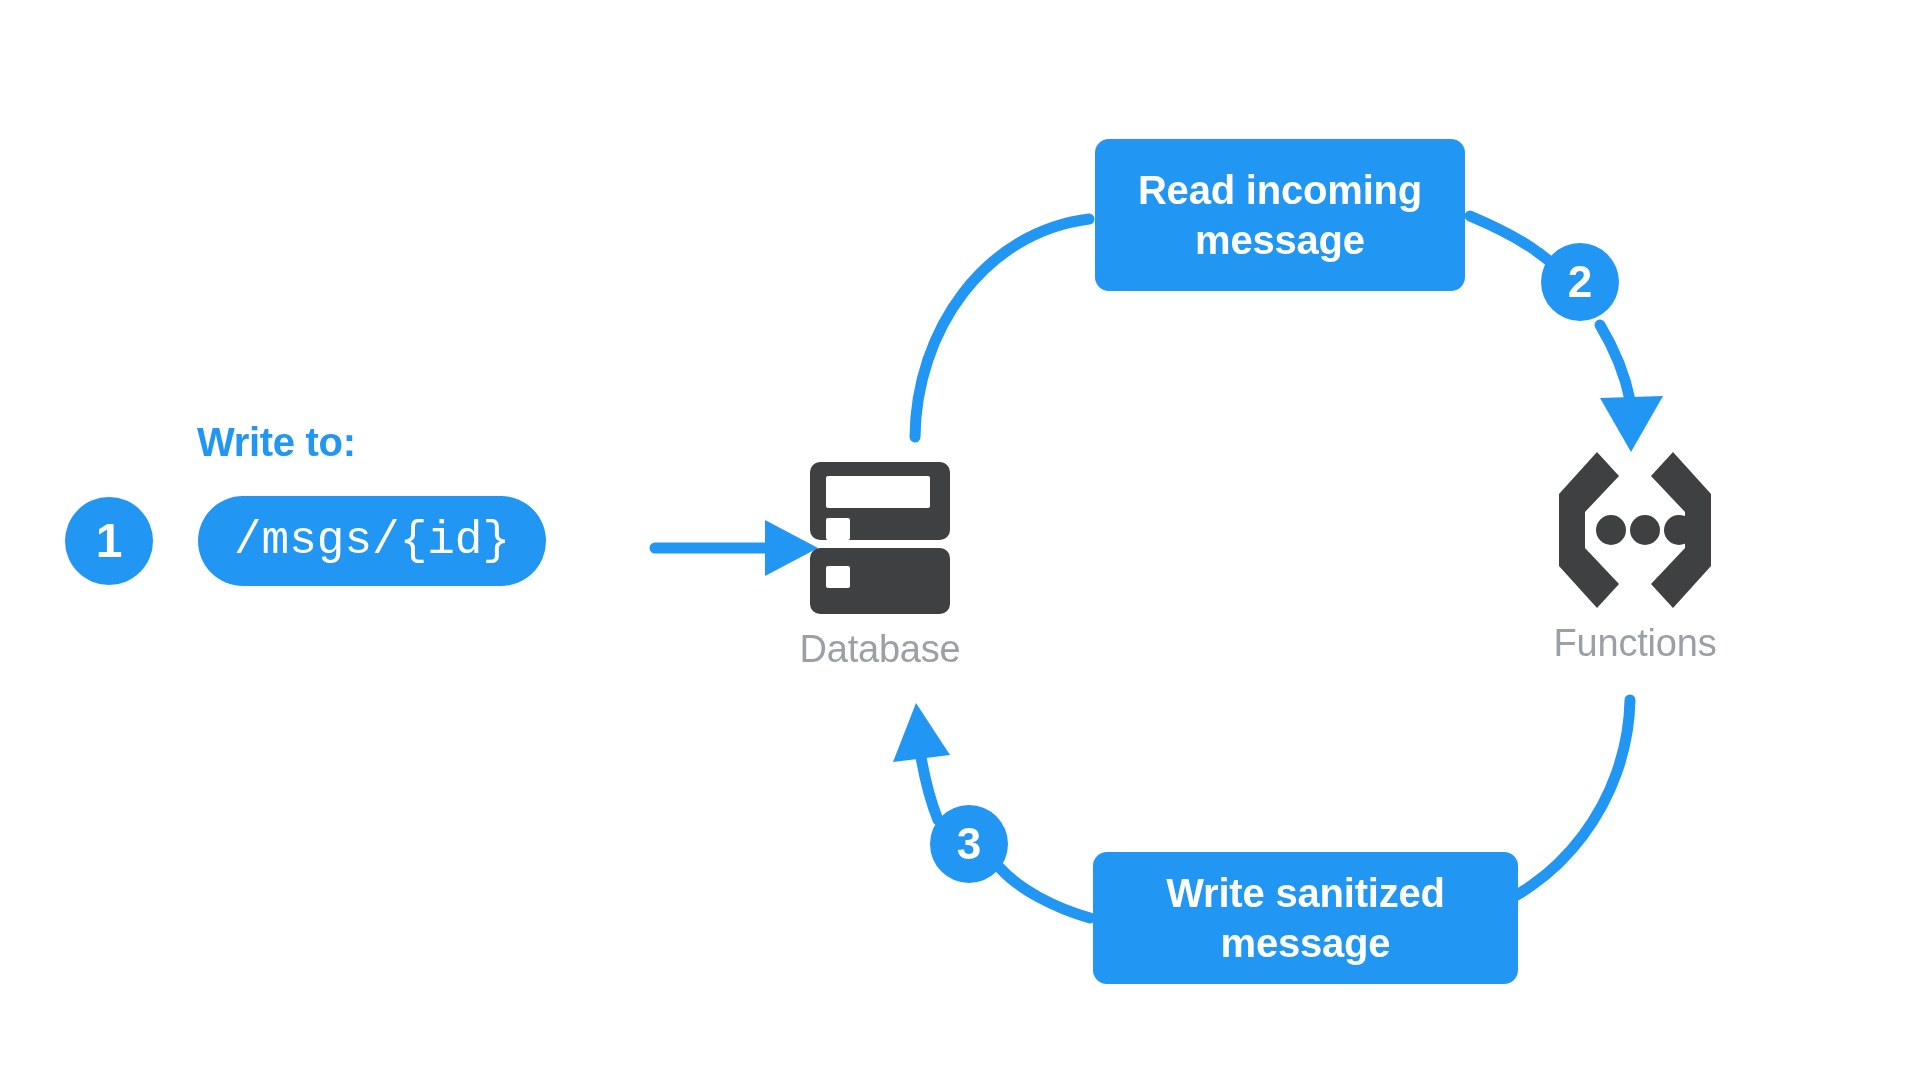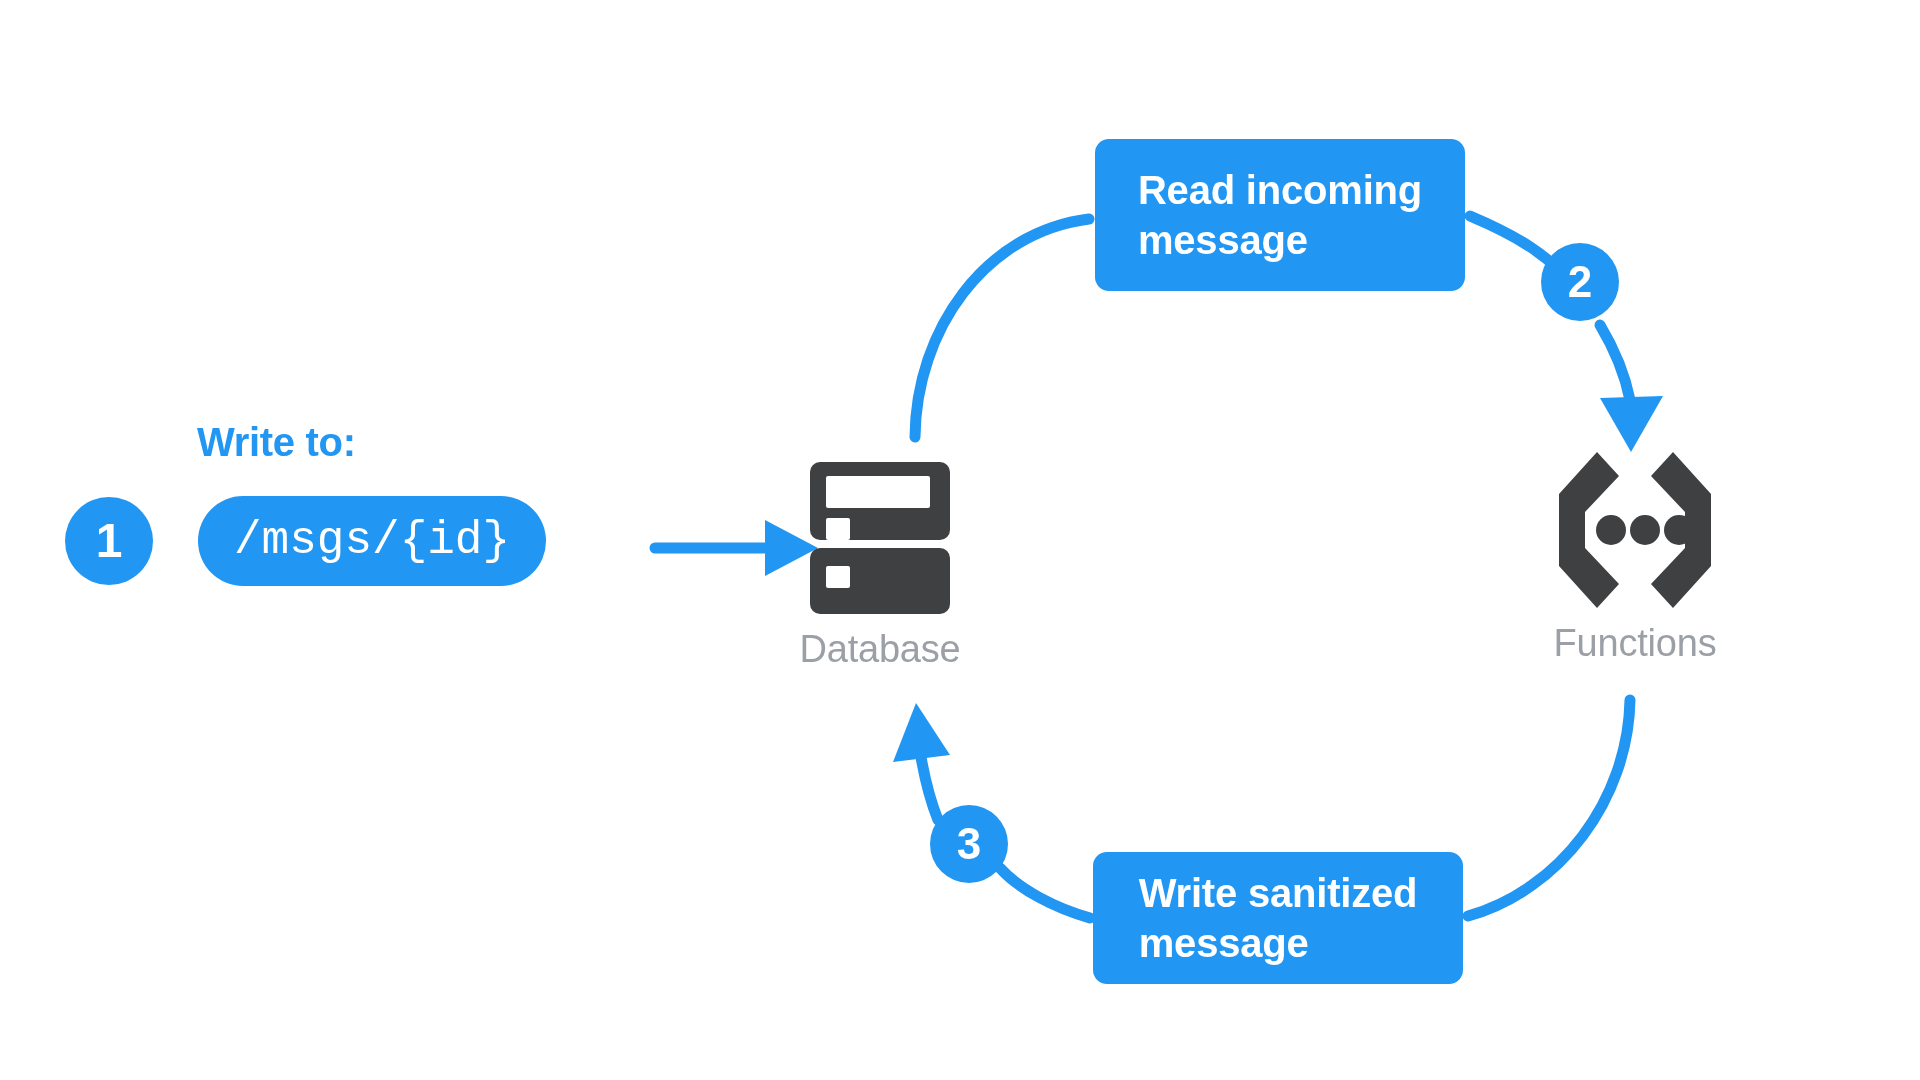--- a/index.html
+++ b/index.html
@@ -30,41 +30,41 @@
 
   
   .msg-box {
     position: absolute;
     background: #2196f3;
     border-radius: 14px;
     display: flex;
     align-items: center;
     justify-content: center;
     box-sizing: border-box;
-    text-align: left;
+    text-align: center;
   }
   .msg-box-text {
     color: #ffffff;
     font-family: "Liberation Sans", sans-serif;
     font-weight: bold;
     font-size: 40px;
     line-height: 1.25;
     letter-spacing: -0.2px;
     white-space: pre-line;
   }
   #box-read {
     left: 1095px;
     top: 139px;
     width: 370px;
     height: 152px;
   }
   #box-write {
     left: 1093px;
     top: 852px;
-    width: 370px;
+    width: 425px;
     height: 132px;
   }
 
   
   .step-badge {
     position: absolute;
     border-radius: 50%;
     background: #2196f3;
     color: #ffffff;
     display: flex;

